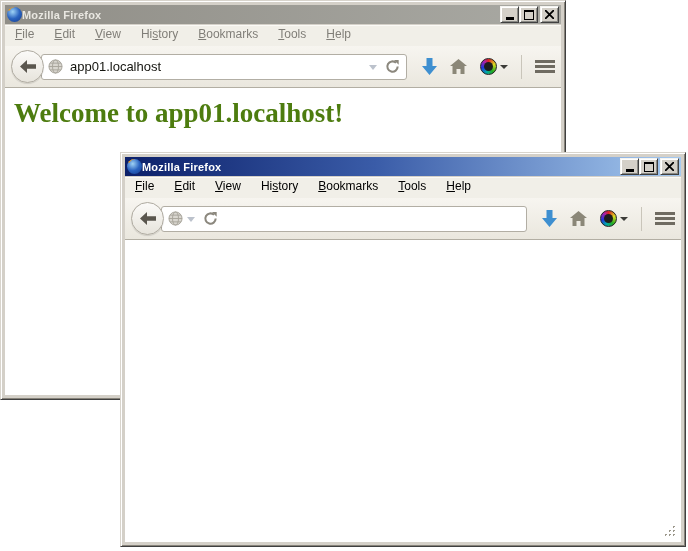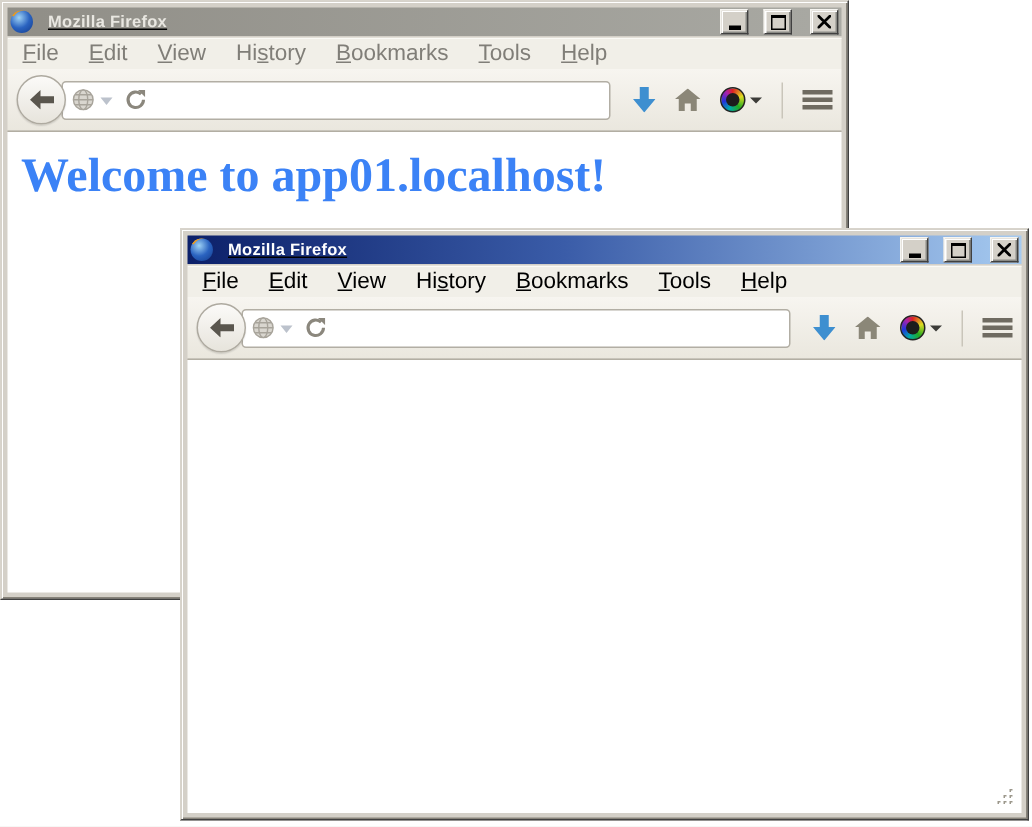--- a/index.html
+++ b/index.html
@@ -4,43 +4,43 @@
 <style>
   html,body{margin:0;padding:0;background:#fff;}
   .desktop{position:relative;width:688px;height:551px;background:#ffffff;overflow:hidden;
            font-family:"Liberation Sans",sans-serif;}
 
   
   .window{position:absolute;box-sizing:border-box;background:#d4d0c8;
           border:1px solid;border-color:#d8d4cc #404040 #404040 #d8d4cc;
           box-shadow:inset 1px 1px 0 #ffffff,inset -1px -1px 0 #87837a;
           padding:4px;display:flex;flex-direction:column;}
-  .titlebar{height:19px;display:flex;align-items:center;gap:10px;padding:0 2px;flex:none;text-decoration:underline;}
+  .titlebar{height:19px;display:flex;align-items:center;gap:0;padding:0 2px;flex:none;}
   .active .titlebar{background:linear-gradient(90deg,#0c2069 0%,#3a5ca8 45%,#a6caf0 100%);}
   .inactive .titlebar{background:linear-gradient(90deg,#908e87 0%,#a9a9a3 100%);}
   .title-text{flex:1;font-size:11px;font-weight:bold;color:#ffffff;letter-spacing:.2px;
               white-space:nowrap;overflow:hidden;}
   .inactive .title-text{color:#e9e7e1;}
 
   .ff-logo{width:15px;height:15px;border-radius:50%;flex:none;position:relative;overflow:hidden;
            background:radial-gradient(circle at 38% 32%,#9ed2f5 0%,#2a63c0 50%,#123a8a 100%);}
   .ff-logo::after{content:"";position:absolute;left:-2px;top:-3px;width:16px;height:16px;
            border-radius:50%;border:3px solid transparent;
            border-top-color:#f59a10;border-right-color:#ef6b0c;transform:rotate(-15deg);}
 
   .wbtn{width:17px;height:15px;flex:none;background:#d4d0c8;display:flex;align-items:center;
         justify-content:center;border:1px solid;border-color:#f5f4f0 #404040 #404040 #f5f4f0;
         box-shadow:inset 1px 1px 0 #ffffff,inset -1px -1px 0 #8a8a85;cursor:default;}
   .wbtn.close{margin-left:2px;}
   .glyph-min{width:8px;height:3px;background:#000;margin-top:7px;}
   .glyph-max{width:8px;height:7px;border:1px solid #000;border-top-width:2px;}
 
   
-  .menubar{height:21px;margin-top:1px;background:#f1efe8;display:flex;align-items:center;
-           font-size:15px;color:#000;padding-left:4px;flex:none;
+  .menubar{height:21px;margin-top:1px;background:#f1efe8;display:flex;align-items:flex-start;
+           font-size:12px;color:#000;padding-left:4px;flex:none;
            box-shadow:inset 0 1px 0 #fbfaf6;}
   .inactive .menubar{color:#807e78;}
   .menu-item{padding:2px 6px;margin-right:8px;white-space:nowrap;}
   .menu-item .u{text-decoration:underline;}
 
   
   .navbar{height:42px;flex:none;display:flex;align-items:center;padding:0 6px;
           box-sizing:border-box;background:linear-gradient(#f7f5f0,#eae7de);
           border-bottom:1px solid #b2aea3;}
   .back-btn{width:31px;height:31px;border-radius:50%;flex:none;z-index:2;
@@ -64,33 +64,105 @@
   .colorwheel::after{content:"";position:absolute;inset:3px;background:#1d1d1d;border-radius:50%;}
   .caret{width:0;height:0;border:4px solid transparent;border-top:4px solid #3c3c38;margin-top:4px;}
   .vsep{width:1px;height:24px;background:#c9c5ba;}
   .hamburger{width:20px;height:13px;position:relative;}
   .hamburger .bars{position:absolute;left:0;top:0;width:20px;height:3px;background:#6f6b61;
                    box-shadow:0 5px 0 #6f6b61,0 10px 0 #6f6b61;}
 
   
   .content{flex:1;background:#ffffff;position:relative;overflow:hidden;}
   .heading{margin:10px 0 0 9px;font-family:"Liberation Serif",serif;font-weight:bold;
-           font-size:32px;color:#3b82f6;white-space:nowrap;}
+           font-size:27px;color:#4d7c0f;white-space:nowrap;}
   .grip{position:absolute;right:4px;bottom:4px;width:12px;height:12px;}
   .grip::after{content:"";position:absolute;left:9px;top:1px;width:2px;height:2px;background:#fff;
         box-shadow:-4px 4px 0 #fff,0 4px 0 #fff,-8px 8px 0 #fff,-4px 8px 0 #fff,0 8px 0 #fff;}
   .grip::before{content:"";position:absolute;left:8px;top:0;width:2px;height:2px;background:#9c988c;
         box-shadow:-4px 4px 0 #9c988c,0 4px 0 #9c988c,-8px 8px 0 #9c988c,-4px 8px 0 #9c988c,0 8px 0 #9c988c;}
 </style>
 </head>
 <body>
 
 <div class="desktop">
 
   <div class="window inactive" style="left:0;top:0;width:566px;height:400px;z-index:1">
+    <div class="titlebar">
+      <span class="ff-logo"></span>
+      <span class="title-text">Mozilla Firefox</span>
+      <span class="wbtn">
+          <span class="glyph-min"></span>
+        </span>
+      <span class="wbtn">
+          <span class="glyph-max"></span>
+        </span>
+      <span class="wbtn close">
+        <svg width="9" height="9" viewBox="0 0 9 9">
+            <path d="M0 0 L9 9 M9 0 L0 9" stroke="#000" stroke-width="1.8"></path>
+          </svg>
+      </span>
+    </div>
+    <div class="menubar">
+      <span class="menu-item"><span></span><span class="u">F</span><span>ile</span></span>
+      <span class="menu-item"><span></span><span class="u">E</span><span>dit</span></span>
+      <span class="menu-item"><span></span><span class="u">V</span><span>iew</span></span>
+      <span class="menu-item"><span>Hi</span><span class="u">s</span><span>tory</span></span>
+      <span class="menu-item"><span></span><span class="u">B</span><span>ookmarks</span></span>
+      <span class="menu-item"><span></span><span class="u">T</span><span>ools</span></span>
+      <span class="menu-item"><span></span><span class="u">H</span><span>elp</span></span>
+    </div>
+    <div class="navbar">
+      <span class="back-btn">
+        <svg width="16" height="13" viewBox="0 0 16 13">
+            <path d="M7 0 L0 6.5 L7 13 L7 8.8 L16 8.8 L16 4.2 L7 4.2 Z" fill="#5a564e"></path>
+          </svg>
+      </span>
+      <span class="urlbar">
+        <svg width="15" height="15" viewBox="0 0 16 16">
+          <circle cx="8" cy="8" r="7" fill="#d9d6cf" stroke="#a8a49b"></circle>
+          <ellipse cx="8" cy="8" rx="3.2" ry="7" fill="none" stroke="#a8a49b"></ellipse>
+          <path d="M1 8 H15 M2.3 4.4 H13.7 M2.3 11.6 H13.7" stroke="#a8a49b" fill="none"></path>
+        </svg>
+        <span class="url-text">app01.localhost</span>
+        <span class="dd-tri"></span>
+        <span class="reload">
+          <svg width="15" height="15" viewBox="0 0 16 16">
+            <path d="M13.5 8 a5.5 5.5 0 1 1 -1.7-3.95" fill="none" stroke="#8b877d" stroke-width="2.2"></path>
+            <path d="M9.6 1 H14.6 V6 Z" fill="#8b877d"></path>
+          </svg>
+        </span>
+      </span>
+      <span class="nav-right">
+        <span class="icon-btn">
+          <svg width="15" height="17" viewBox="0 0 15 17">
+              <path d="M4.5 0 H10.5 V8 H15 L7.5 17 L0 8 H4.5 Z" fill="#3e8fd0"></path>
+            </svg>
+        </span>
+        <span class="icon-btn">
+          <svg width="17" height="15" viewBox="0 0 17 15">
+              <path d="M8.5 0 L17 7 H14.5 V15 H10.5 V10 H6.5 V15 H2.5 V7 H0 Z" fill="#8b8778"></path>
+            </svg>
+        </span>
+        <span class="wheel-group">
+          <span class="colorwheel"></span>
+          <span class="caret"></span>
+        </span>
+        <span class="vsep"></span>
+        <span class="hamburger">
+            <span class="bars"></span>
+          </span>
+      </span>
+    </div>
+    <div class="content">
+      <h1 class="heading">Welcome to app01.localhost!</h1>
+    </div>
+  </div>
+
+  <div class="window active" style="left:120px;top:152px;width:566px;height:395px;z-index:2">
     <div class="titlebar">
       <span class="ff-logo"></span>
       <span class="title-text">Mozilla Firefox</span>
       <span class="wbtn">
           <span class="glyph-min"></span>
         </span>
       <span class="wbtn">
           <span class="glyph-max"></span>
         </span>
       <span class="wbtn close">
@@ -143,88 +215,17 @@
           <span class="colorwheel"></span>
           <span class="caret"></span>
         </span>
         <span class="vsep"></span>
         <span class="hamburger">
             <span class="bars"></span>
           </span>
       </span>
     </div>
     <div class="content">
-      <h1 class="heading">Welcome to app01.localhost!</h1>
+      <span class="grip"></span>
     </div>
   </div>
 
-  <div class="window active" style="left:120px;top:152px;width:566px;height:395px;z-index:2">
-    <div class="titlebar">
-      <span class="ff-logo"></span>
-      <span class="title-text">Mozilla Firefox</span>
-      <span class="wbtn">
-          <span class="glyph-min"></span>
-        </span>
-      <span class="wbtn">
-          <span class="glyph-max"></span>
-        </span>
-      <span class="wbtn close">
-        <svg width="9" height="9" viewBox="0 0 9 9">
-            <path d="M0 0 L9 9 M9 0 L0 9" stroke="#000" stroke-width="1.8"></path>
-          </svg>
-      </span>
-    </div>
-    <div class="menubar">
-      <span class="menu-item"><span></span><span class="u">F</span><span>ile</span></span>
-      <span class="menu-item"><span></span><span class="u">E</span><span>dit</span></span>
-      <span class="menu-item"><span></span><span class="u">V</span><span>iew</span></span>
-      <span class="menu-item"><span>Hi</span><span class="u">s</span><span>tory</span></span>
-      <span class="menu-item"><span></span><span class="u">B</span><span>ookmarks</span></span>
-      <span class="menu-item"><span></span><span class="u">T</span><span>ools</span></span>
-      <span class="menu-item"><span></span><span class="u">H</span><span>elp</span></span>
-    </div>
-    <div class="navbar">
-      <span class="back-btn">
-        <svg width="16" height="13" viewBox="0 0 16 13">
-            <path d="M7 0 L0 6.5 L7 13 L7 8.8 L16 8.8 L16 4.2 L7 4.2 Z" fill="#5a564e"></path>
-          </svg>
-      </span>
-      <span class="urlbar">
-        <svg width="15" height="15" viewBox="0 0 16 16">
-          <circle cx="8" cy="8" r="7" fill="#d9d6cf" stroke="#a8a49b"></circle>
-          <ellipse cx="8" cy="8" rx="3.2" ry="7" fill="none" stroke="#a8a49b"></ellipse>
-          <path d="M1 8 H15 M2.3 4.4 H13.7 M2.3 11.6 H13.7" stroke="#a8a49b" fill="none"></path>
-        </svg>
-        <span class="dd-tri"></span>
-        <span class="reload">
-          <svg width="15" height="15" viewBox="0 0 16 16">
-            <path d="M13.5 8 a5.5 5.5 0 1 1 -1.7-3.95" fill="none" stroke="#8b877d" stroke-width="2.2"></path>
-            <path d="M9.6 1 H14.6 V6 Z" fill="#8b877d"></path>
-          </svg>
-        </span>
-      </span>
-      <span class="nav-right">
-        <span class="icon-btn">
-          <svg width="15" height="17" viewBox="0 0 15 17">
-              <path d="M4.5 0 H10.5 V8 H15 L7.5 17 L0 8 H4.5 Z" fill="#3e8fd0"></path>
-            </svg>
-        </span>
-        <span class="icon-btn">
-          <svg width="17" height="15" viewBox="0 0 17 15">
-              <path d="M8.5 0 L17 7 H14.5 V15 H10.5 V10 H6.5 V15 H2.5 V7 H0 Z" fill="#8b8778"></path>
-            </svg>
-        </span>
-        <span class="wheel-group">
-          <span class="colorwheel"></span>
-          <span class="caret"></span>
-        </span>
-        <span class="vsep"></span>
-        <span class="hamburger">
-            <span class="bars"></span>
-          </span>
-      </span>
-    </div>
-    <div class="content">
-      <span class="grip"></span>
-    </div>
-  </div>
-
 </div>
 
 </body></html>

